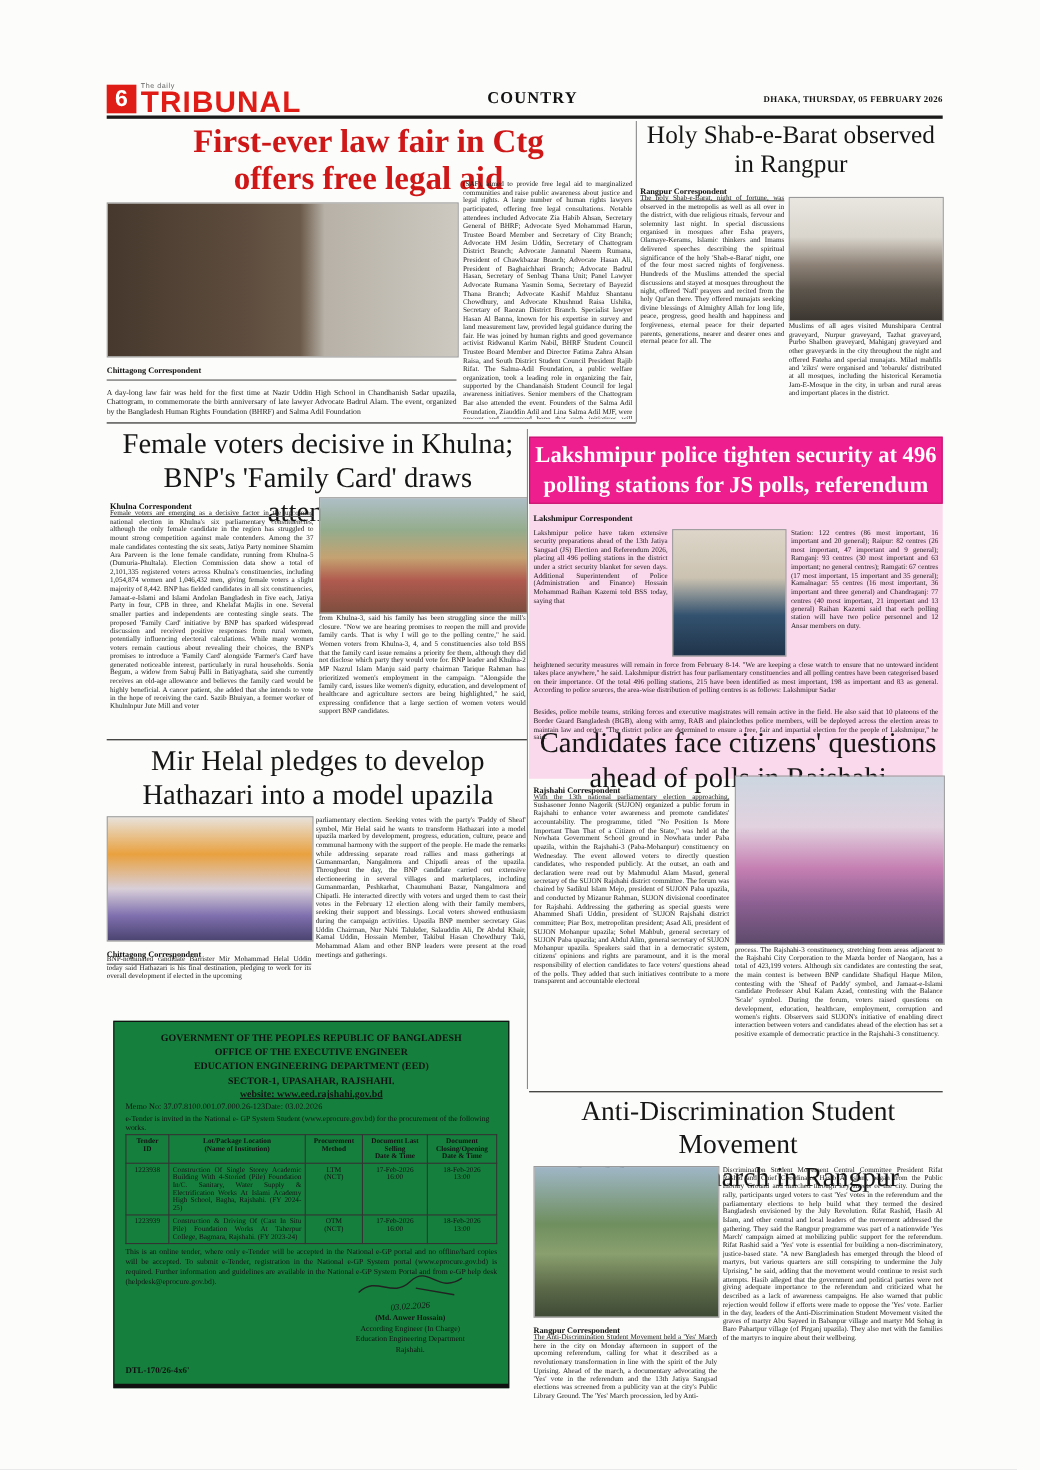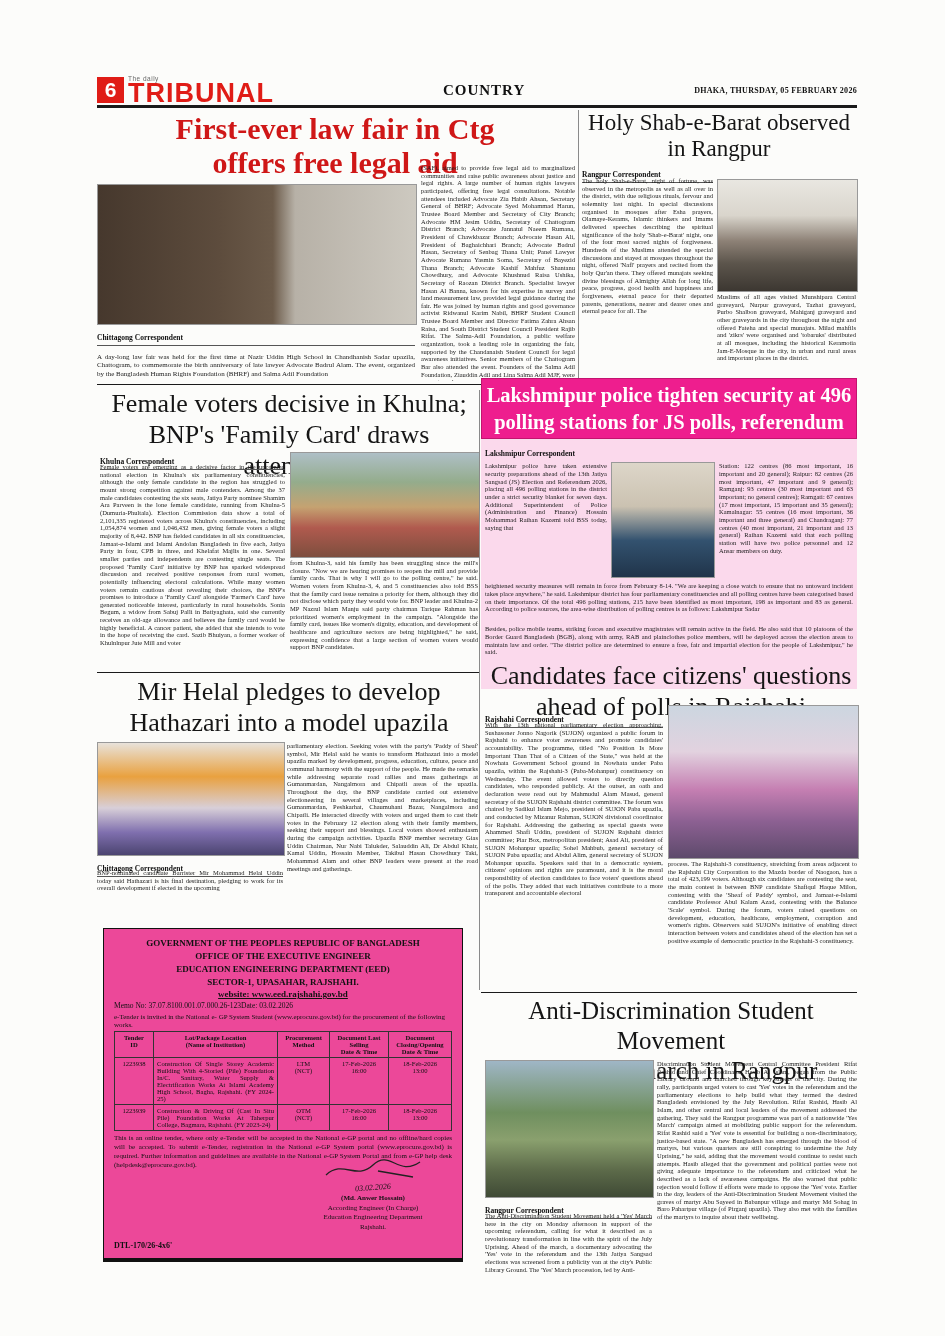--- a/index.html
+++ b/index.html
@@ -15,21 +15,21 @@
   
   .m-num{width:27px;height:26px;background:#e01c16;color:#fff;font-family:"Liberation Sans",sans-serif;font-weight:bold;font-size:21px;display:flex;align-items:center;justify-content:center;}
   .m-brand{font-family:"Liberation Sans",sans-serif;font-weight:bold;font-size:27px;color:#e01c16;letter-spacing:1px;line-height:0.85;}
   .m-daily{font-family:"Liberation Sans",sans-serif;font-size:6.5px;color:#666;letter-spacing:0.5px;}
   .m-section{font-size:15px;font-weight:bold;letter-spacing:1px;color:#111;}
   .m-date{font-size:8px;font-weight:bold;color:#111;letter-spacing:0.3px;}
   
   .pink-wrap{background:#fbd9ec;}
   .pink-banner{background:#ee1e8e;color:#fff;font-weight:bold;font-size:20.5px;line-height:1.3;text-align:center;white-space:pre-line;padding:3px 2px;border:1px solid #c4136f;}
   
-  .tender-box{background:#ec4899;border:1.5px solid #111;border-bottom:4px solid #111;padding:8px 10px 4px 10px;box-sizing:border-box;font-family:"Liberation Serif",serif;color:#111;}
+  .tender-box{background:#15803d;border:1.5px solid #111;border-bottom:4px solid #111;padding:8px 10px 4px 10px;box-sizing:border-box;font-family:"Liberation Serif",serif;color:#111;}
   .t-center{text-align:center;}
   .t-gov{font-size:9px;font-weight:bold;line-height:1.45;}
   .t-web{font-size:9px;font-weight:bold;text-decoration:underline;}
   .t-title{font-size:12.5px;font-weight:bold;margin:5px 0 4px 0;}
   .t-memo{display:flex;justify-content:flex-start;font-size:7.5px;margin-top:2px;}
   .t-intro{font-size:7px;margin:3px 0 2px 0;}
   table.t-table{width:100%;border-collapse:collapse;font-size:6.6px;color:#111;}
   table.t-table th,table.t-table td{border:0.8px solid #333;padding:2px 3px;vertical-align:top;white-space:pre-line;}
   table.t-table th{font-weight:bold;text-align:center;}
   td.c-center{text-align:center;}
@@ -86,21 +86,21 @@
   <div class="abs" style="left:100px;top:450px;width:185px;">
     <span class="byline">Khulna Correspondent</span>
     <div class="byline-rule"></div>
   </div>
   <div class="abs body-text" style="left:100px;top:463px;width:185px;height:204px;">Female voters are emerging as a decisive factor in the upcoming national election in Khulna's six parliamentary constituencies, although the only female candidate in the region has struggled to mount strong competition against male contenders. Among the 37 male candidates contesting the six seats, Jatiya Party nominee Shamim Ara Parveen is the lone female candidate, running from Khulna-5 (Dumuria-Phultala). Election Commission data show a total of 2,101,335 registered voters across Khulna's constituencies, including 1,054,874 women and 1,046,432 men, giving female voters a slight majority of 8,442. BNP has fielded candidates in all six constituencies, Jamaat-e-Islami and Islami Andolan Bangladesh in five each, Jatiya Party in four, CPB in three, and Khelafat Majlis in one. Several smaller parties and independents are contesting single seats. The proposed 'Family Card' initiative by BNP has sparked widespread discussion and received positive responses from rural women, potentially influencing electoral calculations. While many women voters remain cautious about revealing their choices, the BNP's promises to introduce a 'Family Card' alongside 'Farmer's Card' have generated noticeable interest, particularly in rural households. Sonia Begum, a widow from Sabuj Palli in Batiyaghata, said she currently receives an old-age allowance and believes the family card would be highly beneficial. A cancer patient, she added that she intends to vote in the hope of receiving the card. Sazib Bhuiyan, a former worker of Khulnlnpur Jute Mill and voter</div>
   <div class="abs photo" style="left:290px;top:452px;width:188px;height:104px;background-image:linear-gradient(180deg,#aebfc6 0%,#94ac8c 28%,#c5a271 52%,#b05a4e 72%,#7d4e3e 100%);"></div>
   <div class="abs body-text" style="left:290px;top:559px;width:188px;height:108px;">from Khulna-3, said his family has been struggling since the mill's closure. "Now we are hearing promises to reopen the mill and provide family cards. That is why I will go to the polling centre," he said. Women voters from Khulna-3, 4, and 5 constituencies also told BSS that the family card issue remains a priority for them, although they did not disclose which party they would vote for. BNP leader and Khulna-2 MP Nazrul Islam Manju said party chairman Tarique Rahman has prioritized women's employment in the campaign. "Alongside the family card, issues like women's dignity, education, and development of healthcare and agriculture sectors are being highlighted," he said, expressing confidence that a large section of women voters would support BNP candidates.</div>
 
   <div class="abs vrule" style="left:479px;top:390px;height:600px;"></div>
 
-  <div class="abs pink-wrap" style="left:481px;top:378px;width:376px;height:311px;">
+  <div class="abs pink-wrap" style="left:481px;top:397px;width:376px;height:311px;">
     <div class="pink-banner">Lakshmipur police tighten security at 496
 polling stations for JS polls, referendum</div>
     <div style="padding:3px 4px 0 4px;">
       <span class="byline">Lakshmipur Correspondent</span>
       <div style="display:flex;gap:4px;margin-top:2px;">
         <div class="body-text" style="width:122px;height:118px;">Lakshmipur police have taken extensive security preparations ahead of the 13th Jatiya Sangsad (JS) Election and Referendum 2026, placing all 496 polling stations in the district under a strict security blanket for seven days. Additional Superintendent of Police (Administration and Finance) Hossain Mohammad Raihan Kazemi told BSS today, saying that</div>
         <div class="photo" style="width:102px;height:114px;background-image:linear-gradient(180deg,#ddd6c9 0%,#cbc2b1 38%,#33526f 68%,#20344a 100%);"></div>
         <div class="body-text" style="width:134px;height:118px;">Station: 122 centres (86 most important, 16 important and 20 general); Raipur: 82 centres (26 most important, 47 important and 9 general); Ramganj: 93 centres (30 most important and 63 important; no general centres); Ramgati: 67 centres (17 most important, 15 important and 35 general); Kamalnagar: 55 centres (16 most important, 36 important and three general) and Chandraganj: 77 centres (40 most important, 21 important and 13 general) Raihan Kazemi said that each polling station will have two police personnel and 12 Ansar members on duty.</div>
       </div>
       <div class="body-text" style="width:100%;height:42px;margin-top:2px;">heightened security measures will remain in force from February 8-14. "We are keeping a close watch to ensure that no untoward incident takes place anywhere," he said. Lakshmipur district has four parliamentary constituencies and all polling centres have been categorised based on their importance. Of the total 496 polling stations, 215 have been identified as most important, 198 as important and 83 as general. According to police sources, the area-wise distribution of polling centres is as follows: Lakshmipur Sadar</div>

